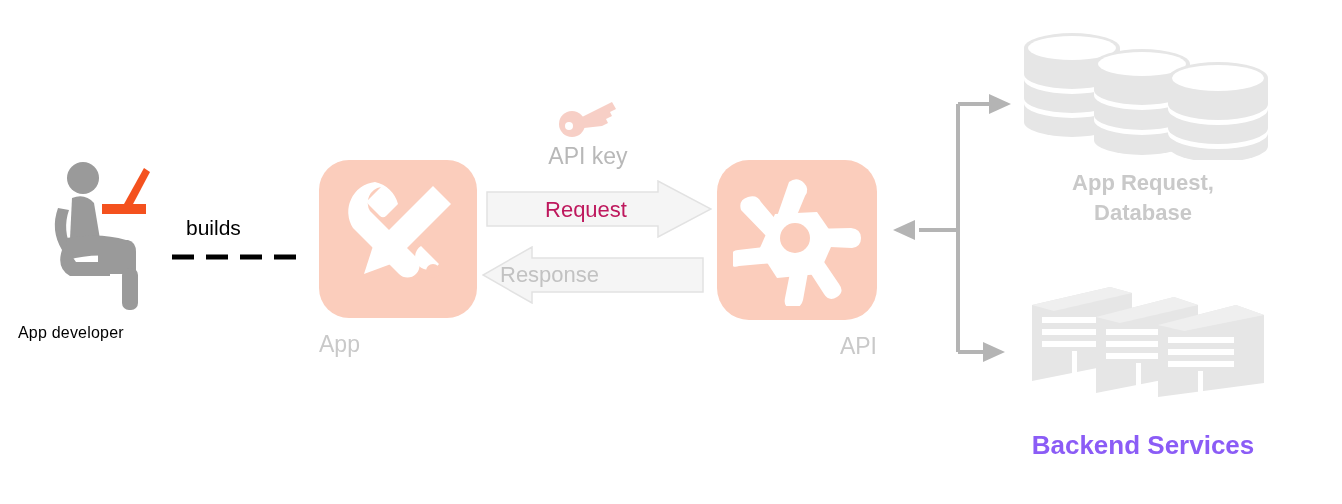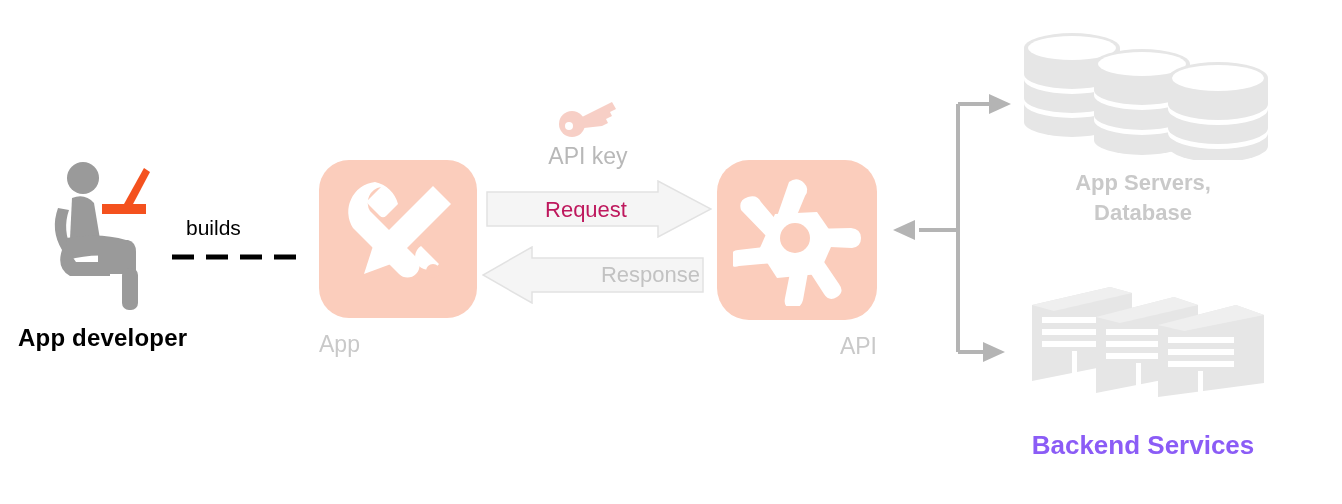--- a/index.html
+++ b/index.html
@@ -16,22 +16,22 @@
     height: 504px;
     background: #ffffff;
     overflow: hidden;
   }
   .abs { position: absolute; }
 
   
   #developer-group { left: 40px; top: 160px; width: 140px; height: 150px; }
   #developer-label {
     left: 18px; top: 324px;
-    font-size: 24px;
-    font-weight: bold;
+    font-size: 16px;
+    font-weight: normal;
     color: #000000;
     letter-spacing: 0.2px;
     white-space: nowrap;
   }
 
   
   #builds-label {
     left: 186px; top: 216px;
     font-size: 21px;
     font-weight: normal;
@@ -75,21 +75,21 @@
     left: 486px; top: 197px;
     width: 200px;
     text-align: center;
     font-size: 22px;
     color: #be185d;
   }
   #response-arrow { left: 482px; top: 246px; width: 222px; height: 58px; }
   #response-label {
     left: 500px; top: 262px;
     width: 200px;
-    text-align: right;
+    text-align: left;
     font-size: 22px;
     color: #c2c2c2;
   }
 
   
   #api-box {
     left: 717px; top: 160px;
     width: 160px; height: 160px;
     background: #fbcdbc;
     border-radius: 32px;
@@ -279,21 +279,21 @@
         <path d="M148 46 a50 16 0 0 1 100 0 l0 68 a50 16 0 0 1 -100 0 z"></path>
       </g>
       <g fill="#ffffff">
         <ellipse cx="198" cy="46" rx="46" ry="13"></ellipse>
         <path d="M148 72 a50 16 0 0 0 100 0 l0 5 a50 16 0 0 1 -100 0 z"></path>
         <path d="M148 96 a50 16 0 0 0 100 0 l0 5 a50 16 0 0 1 -100 0 z"></path>
       </g>
     </svg>
   </div>
   <div class="abs" id="db-label">
-    <div>App Servers,</div>
+    <div>App Request,</div>
     <div>Database</div>
   </div>
 
   <div class="abs" id="servers-icon">
     <svg width="240" height="115" viewBox="0 0 240 115" xmlns="http://www.w3.org/2000/svg">
 
       <g>
         <path d="M4 22 L82 4 L104 10 L104 78 L4 98 Z" fill="#e6e6e6"></path>
         <path d="M4 22 L82 4 L104 10 L26 28 Z" fill="#efefef"></path>
         <g fill="#ffffff">

